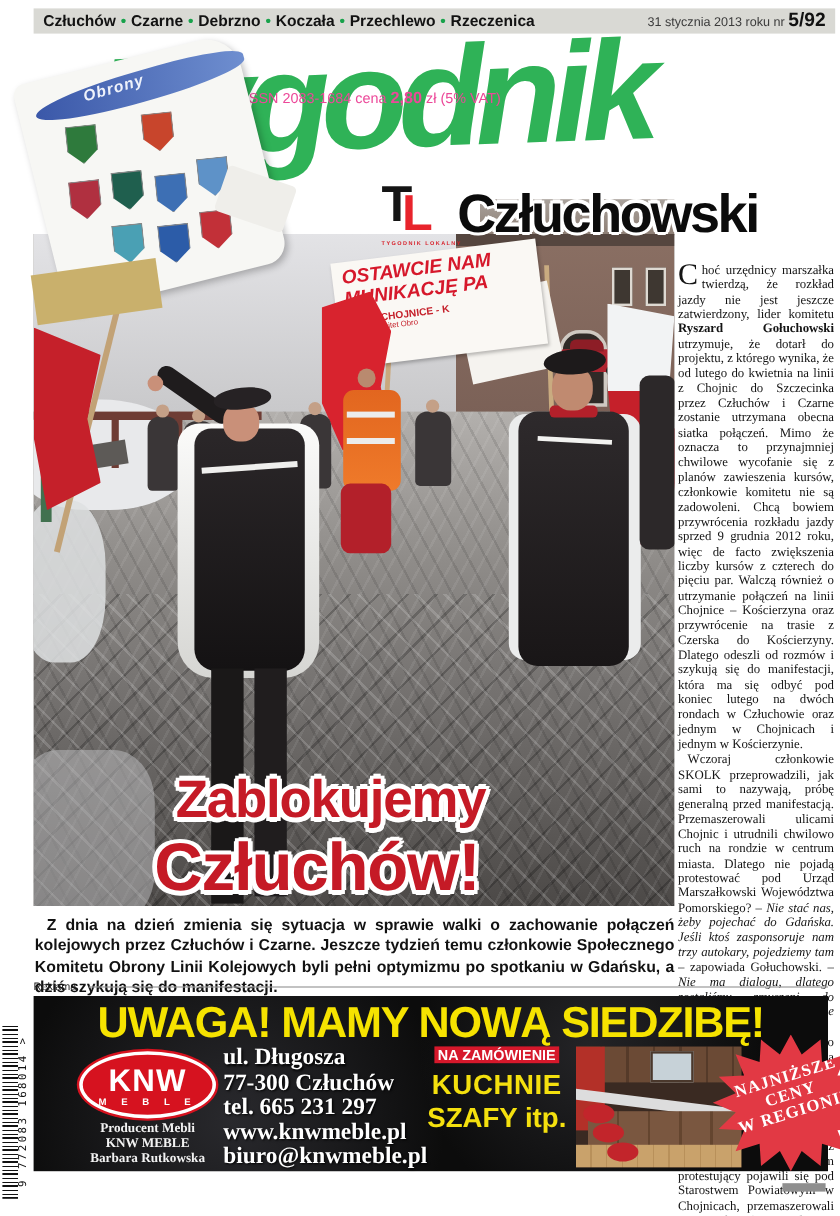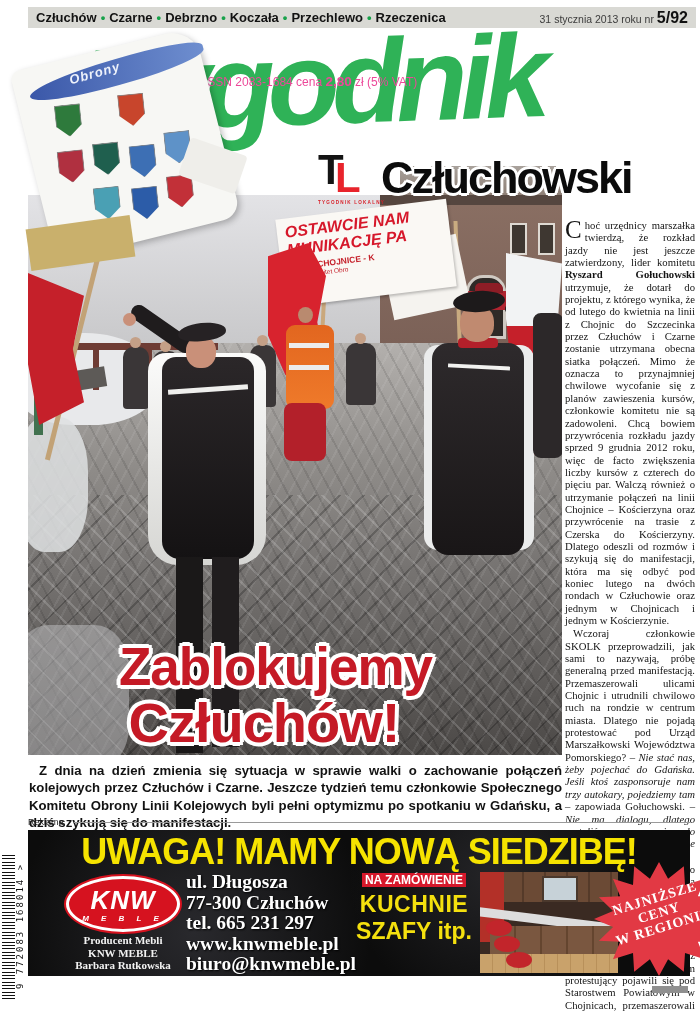--- a/index.html
+++ b/index.html
@@ -119,21 +119,21 @@
   .man2-beret{left:425px;top:96px;width:52px;height:21px;background:#1d1a1b;border-radius:50%;transform:rotate(-4deg);}
   .man2-face{left:432px;top:110px;width:34px;height:37px;background:#c08a70;border-radius:45%;}
   .man2-scarf{left:430px;top:143px;width:40px;height:10px;background:#b3202a;border-radius:4px;}
   .man2-cord{left:420px;top:170px;width:62px;height:4px;background:#f2f2f0;transform:rotate(3deg);}
   .man3{left:505px;top:118px;width:30px;height:145px;background:#2c2829;border-radius:8px;}
 
   
   .headline{left:0;top:444px;width:472px;text-align:center;z-index:30;
             font-weight:800;color:#c51a26;letter-spacing:-1px;
             text-shadow:-3px -3px 0 #fff,3px -3px 0 #fff,-3px 3px 0 #fff,3px 3px 0 #fff,-4px 0 0 #fff,4px 0 0 #fff,0 -4px 0 #fff,0 4px 0 #fff;}
-  .headline .h1{font-size:53px;line-height:55px;padding-left:23px;}
+  .headline .h1{font-size:44px;line-height:55px;padding-left:23px;}
   .headline .h2{font-size:56px;line-height:57px;}
 
   
   .lead{left:29px;top:762px;width:533px;font-size:13.2px;font-weight:bold;color:#121212;
         line-height:17.4px;text-align:justify;text-indent:10px;}
 
   
   .column{left:565px;top:219px;width:130px;font-family:"Liberation Serif",serif;
           font-size:10.7px;line-height:12.35px;color:#141414;text-align:justify;}
   .column p{margin:0 0 1px 0;}
@@ -146,21 +146,21 @@
   .reklama{left:28px;top:817px;font-size:9px;color:#222;}
   .reklama-line{left:74px;top:822px;width:616px;border-top:1px solid #9a9a9a;}
   .ad{left:28px;top:830px;width:662px;height:146px;background:
       radial-gradient(circle at 25% 70%,rgba(70,70,78,.5) 0,transparent 35%),
       radial-gradient(circle at 70% 30%,rgba(60,60,66,.5) 0,transparent 30%),
       #0c0c0c;overflow:visible;}
   .ad-head{position:absolute;left:0;top:1px;width:100%;text-align:center;font-size:36px;font-weight:800;
            color:#f6e300;letter-spacing:-1px;white-space:nowrap;}
   .knw-oval{position:absolute;left:38px;top:46px;width:114px;height:56px;background:#d6121f;
             border:3px solid #fff;border-radius:50%;box-shadow:0 0 0 2px #d6121f;box-sizing:border-box;
-            text-align:center;color:#fff;font-style:italic;}
+            text-align:center;color:#fff;}
   .knw-main{font-size:26px;font-weight:900;letter-spacing:1px;line-height:30px;margin-top:6px;}
   .knw-sub{font-size:8px;font-weight:bold;letter-spacing:5px;line-height:8px;}
   .producer{position:absolute;left:30px;top:104px;width:130px;text-align:center;color:#f2f2f2;
             font-family:"Liberation Serif",serif;font-weight:bold;font-size:11px;line-height:12.5px;}
   .address{position:absolute;left:158px;top:42px;color:#fff;font-family:"Liberation Serif",serif;
            font-weight:bold;font-size:19.5px;line-height:20.5px;text-shadow:1px 1px 2px #000;white-space:nowrap;}
   .produce{position:absolute;left:318px;top:40px;width:136px;text-align:center;}
   .produce .pr1{font-size:17.5px;font-weight:800;color:#e02530;
       text-shadow:-1px -1px 0 #fff,1px -1px 0 #fff,-1px 1px 0 #fff,1px 1px 0 #fff;white-space:nowrap;}
   .produce .pr2{display:inline-block;background:#d6182b;color:#fff;font-size:12px;font-weight:700;

